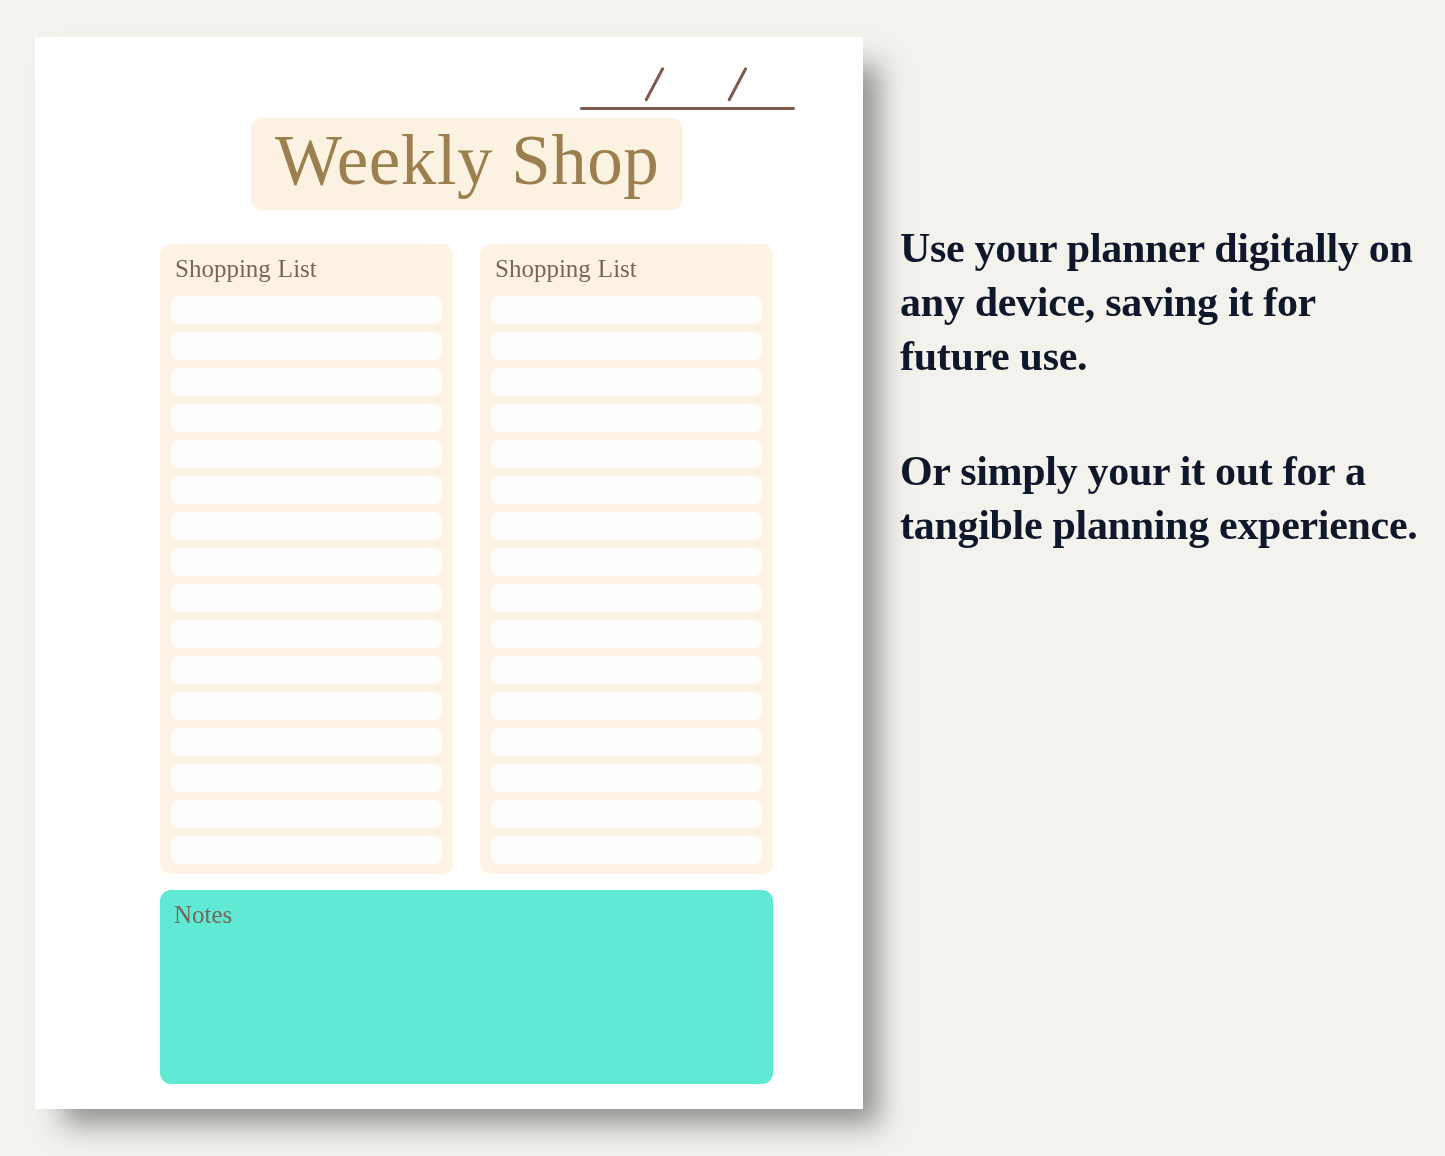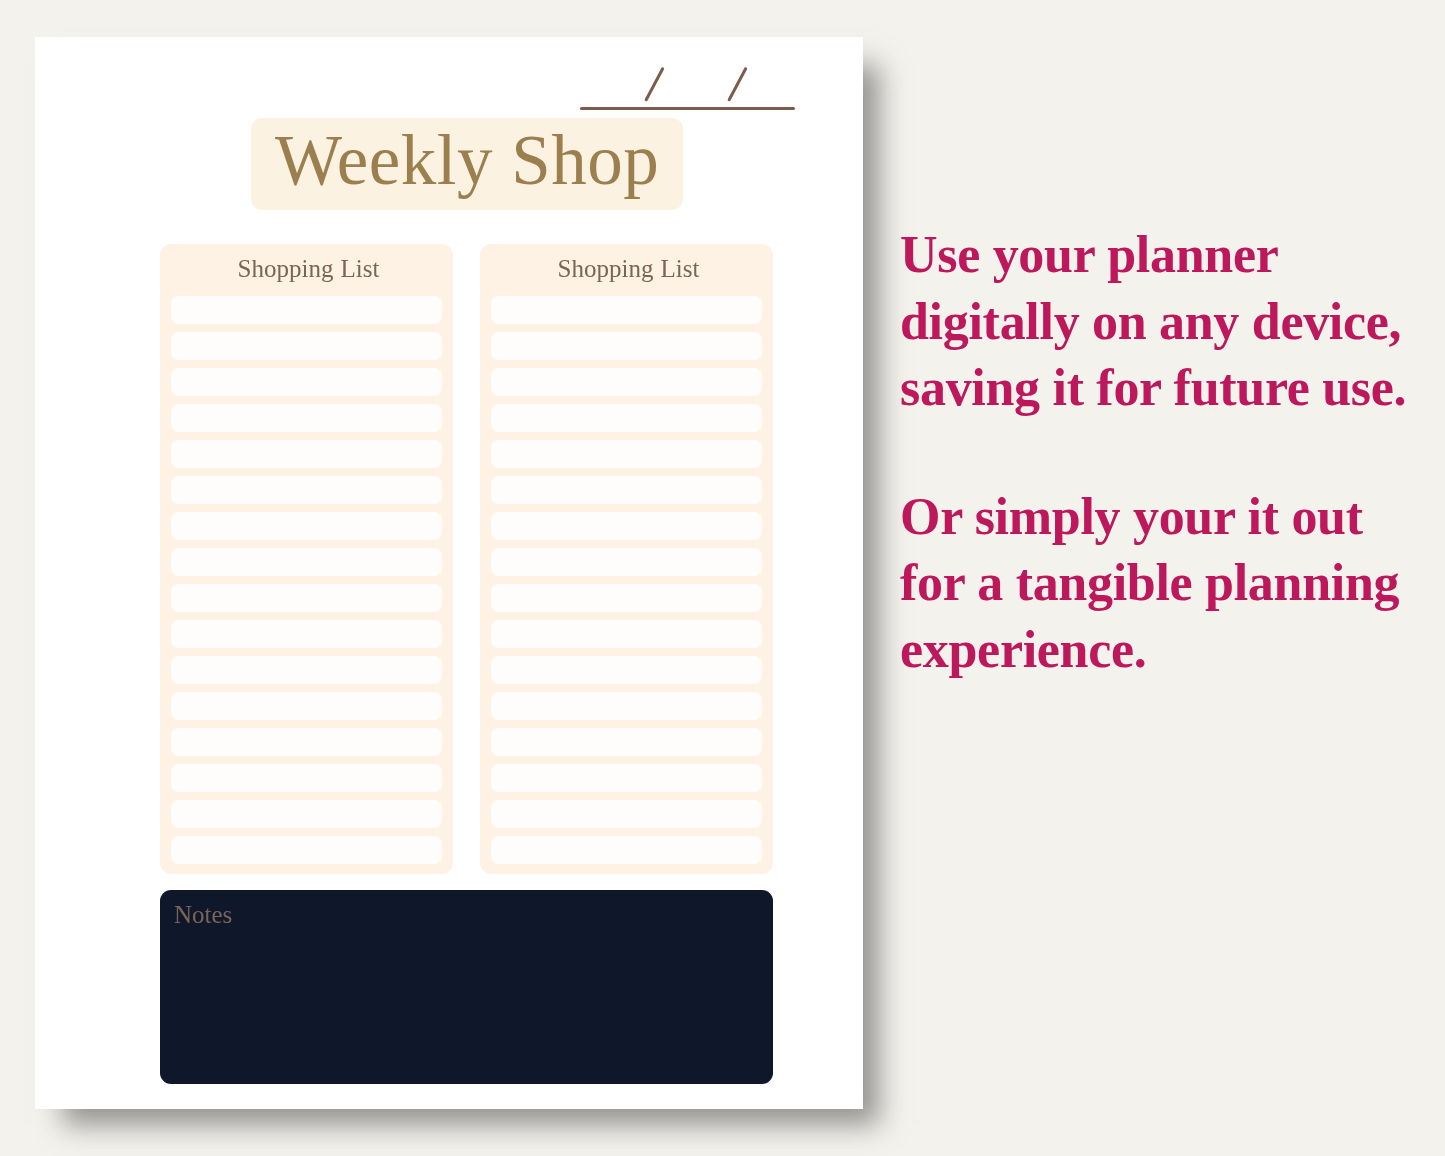--- a/index.html
+++ b/index.html
@@ -88,57 +88,56 @@
     padding: 9px 11px 10px 11px;
     box-sizing: border-box;
   }
   .list-column-title {
     color: #7a6558;
     font-size: 25px;
     line-height: 1.3;
     padding-left: 4px;
     margin-bottom: 10px;
     white-space: nowrap;
-    text-align: center;
   }
   .list-column-title .word-gap { padding-left: 7px; }
   .list-row {
     height: 28px;
     background: #fffdfb;
     border-radius: 8px;
     margin-bottom: 8px;
   }
   .list-row:last-child { margin-bottom: 0; }
 
   
   #notes-box {
     position: absolute;
     left: 125px;
     top: 853px;
     width: 613px;
     height: 194px;
-    background: #0f172a;
+    background: #5eead4;
     border-radius: 11px;
     box-sizing: border-box;
     padding: 9px 14px;
   }
   #notes-label {
     color: #7a6558;
     font-size: 25px;
     line-height: 1.3;
   }
 
   
   #marketing-copy {
     position: absolute;
     left: 900px;
     top: 222px;
     width: 525px;
-    color: #be185d;
-    font-size: 52px;
+    color: #0f172a;
+    font-size: 42px;
     font-weight: bold;
     line-height: 1.28;
     letter-spacing: -0.3px;
   }
   #marketing-copy p { margin: 0; }
   #marketing-copy p + p { margin-top: 62px; }
 </style>
 </head>
 <body>
 

